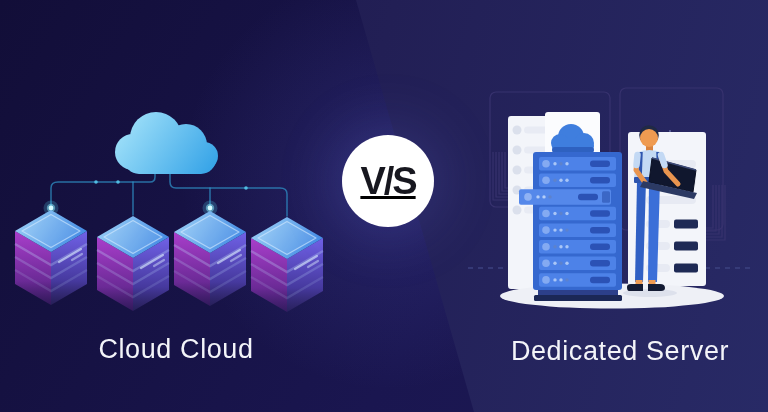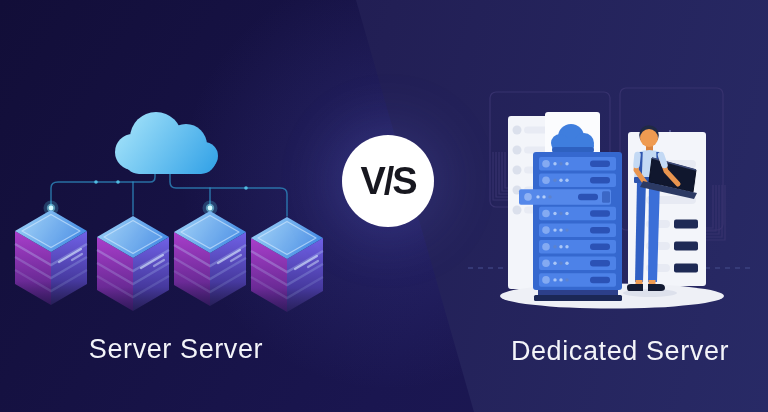--- a/index.html
+++ b/index.html
@@ -21,20 +21,21 @@
   .panel-label{
     position:absolute;color:#f3f4f9;font-size:27px;font-weight:500;
     letter-spacing:.6px;text-align:center;
   }
   .label-left{left:0;width:352px;top:334px;}
   .label-right{left:462px;width:316px;top:336px;}
   .vs-badge{
     position:absolute;left:342px;top:135px;width:92px;height:92px;border-radius:50%;
     background:#ffffff;display:flex;align-items:center;justify-content:center;
     box-shadow:0 0 55px 12px rgba(110,115,225,.18);
+    text-decoration:underline;
   }
   .vs-badge span{
     font-size:38px;font-weight:800;color:#17171f;letter-spacing:-2px;
     font-family:"Liberation Sans","DejaVu Sans",sans-serif;
   }
   svg{position:absolute;display:block;}
   .svg-left{left:0;top:60px;}
   .svg-right{left:450px;top:75px;}
 </style>
 </head>
@@ -276,15 +277,15 @@
 
       <path d="M211 82 L216 96 L228 109" fill="none" stroke="#e9954f" stroke-width="5" stroke-linecap="round" stroke-linejoin="round"></path>
       <path d="M211 80 L214.5 90" fill="none" stroke="#c3d9f4" stroke-width="6.5" stroke-linecap="round"></path>
     </g>
   </svg>
 
   <div class="vs-badge">
     <span>V/S</span>
   </div>
 
-  <div class="panel-label label-left">Server Server</div>
+  <div class="panel-label label-left">Cloud Cloud</div>
   <div class="panel-label label-right">Dedicated Server</div>
 </div>
 
 </body></html>

